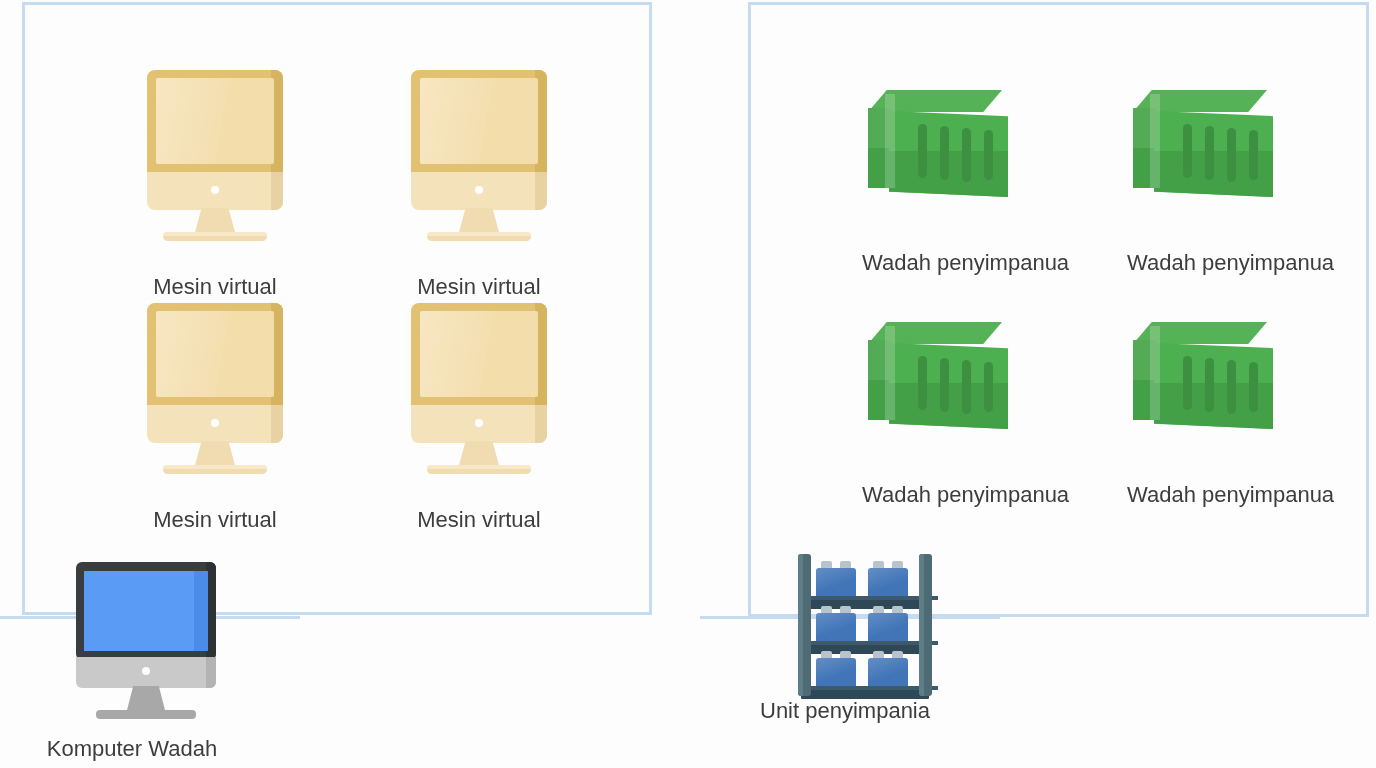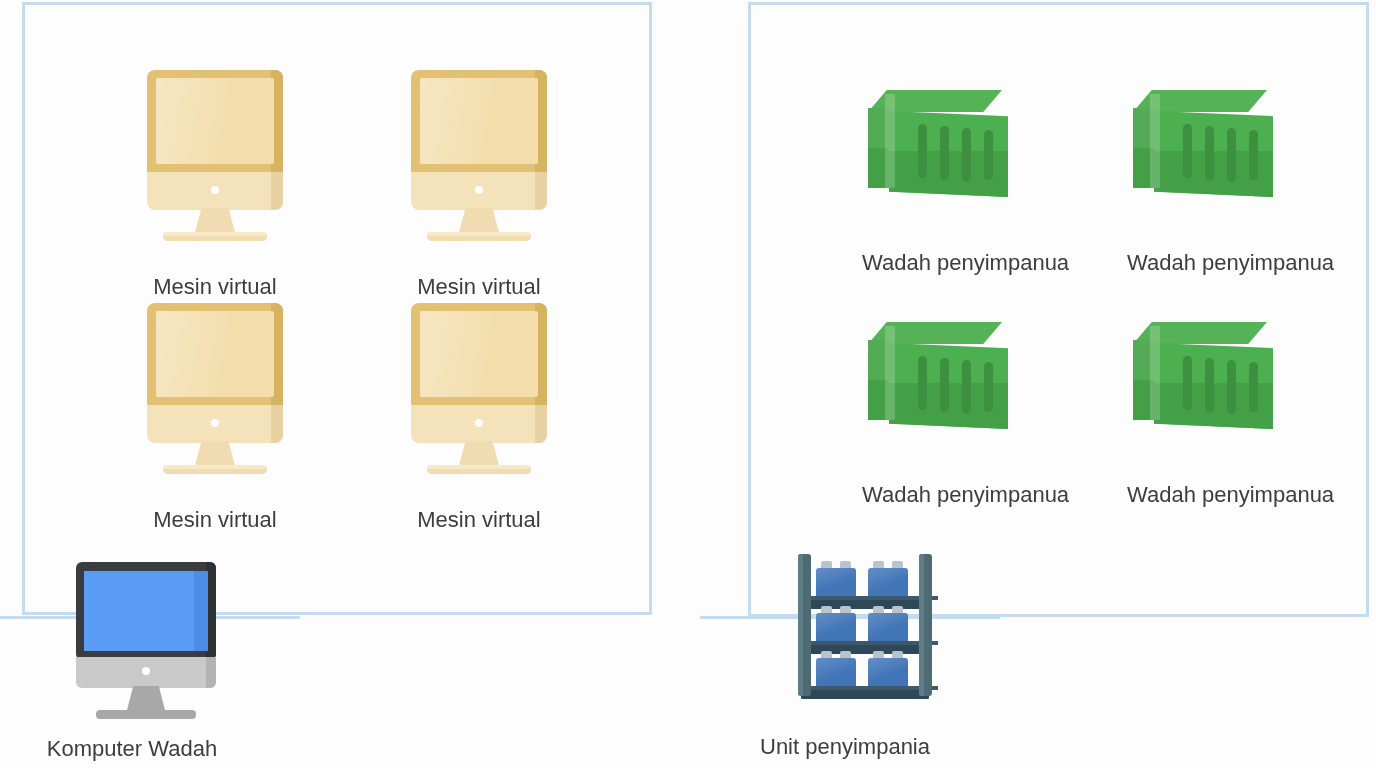--- a/index.html
+++ b/index.html
@@ -495,16 +495,16 @@
           <div class="rack-shelf-hl"></div>
         </div>
 
       <div class="rack-post" style="left:6px;">
           <div class="rack-post-hl" style="left:0; top:0;"></div>
         </div>
       <div class="rack-post" style="left:127px;">
           <div class="rack-post-hl" style="left:0; top:0;"></div>
         </div>
     </div>
-    <div class="cell-label" style="margin-top:36px; margin-left:-40px;">Unit penyimpania</div>
+    <div class="cell-label" style="margin-left:-40px;">Unit penyimpania</div>
   </div>
 
 </div>
 
 </body></html>

